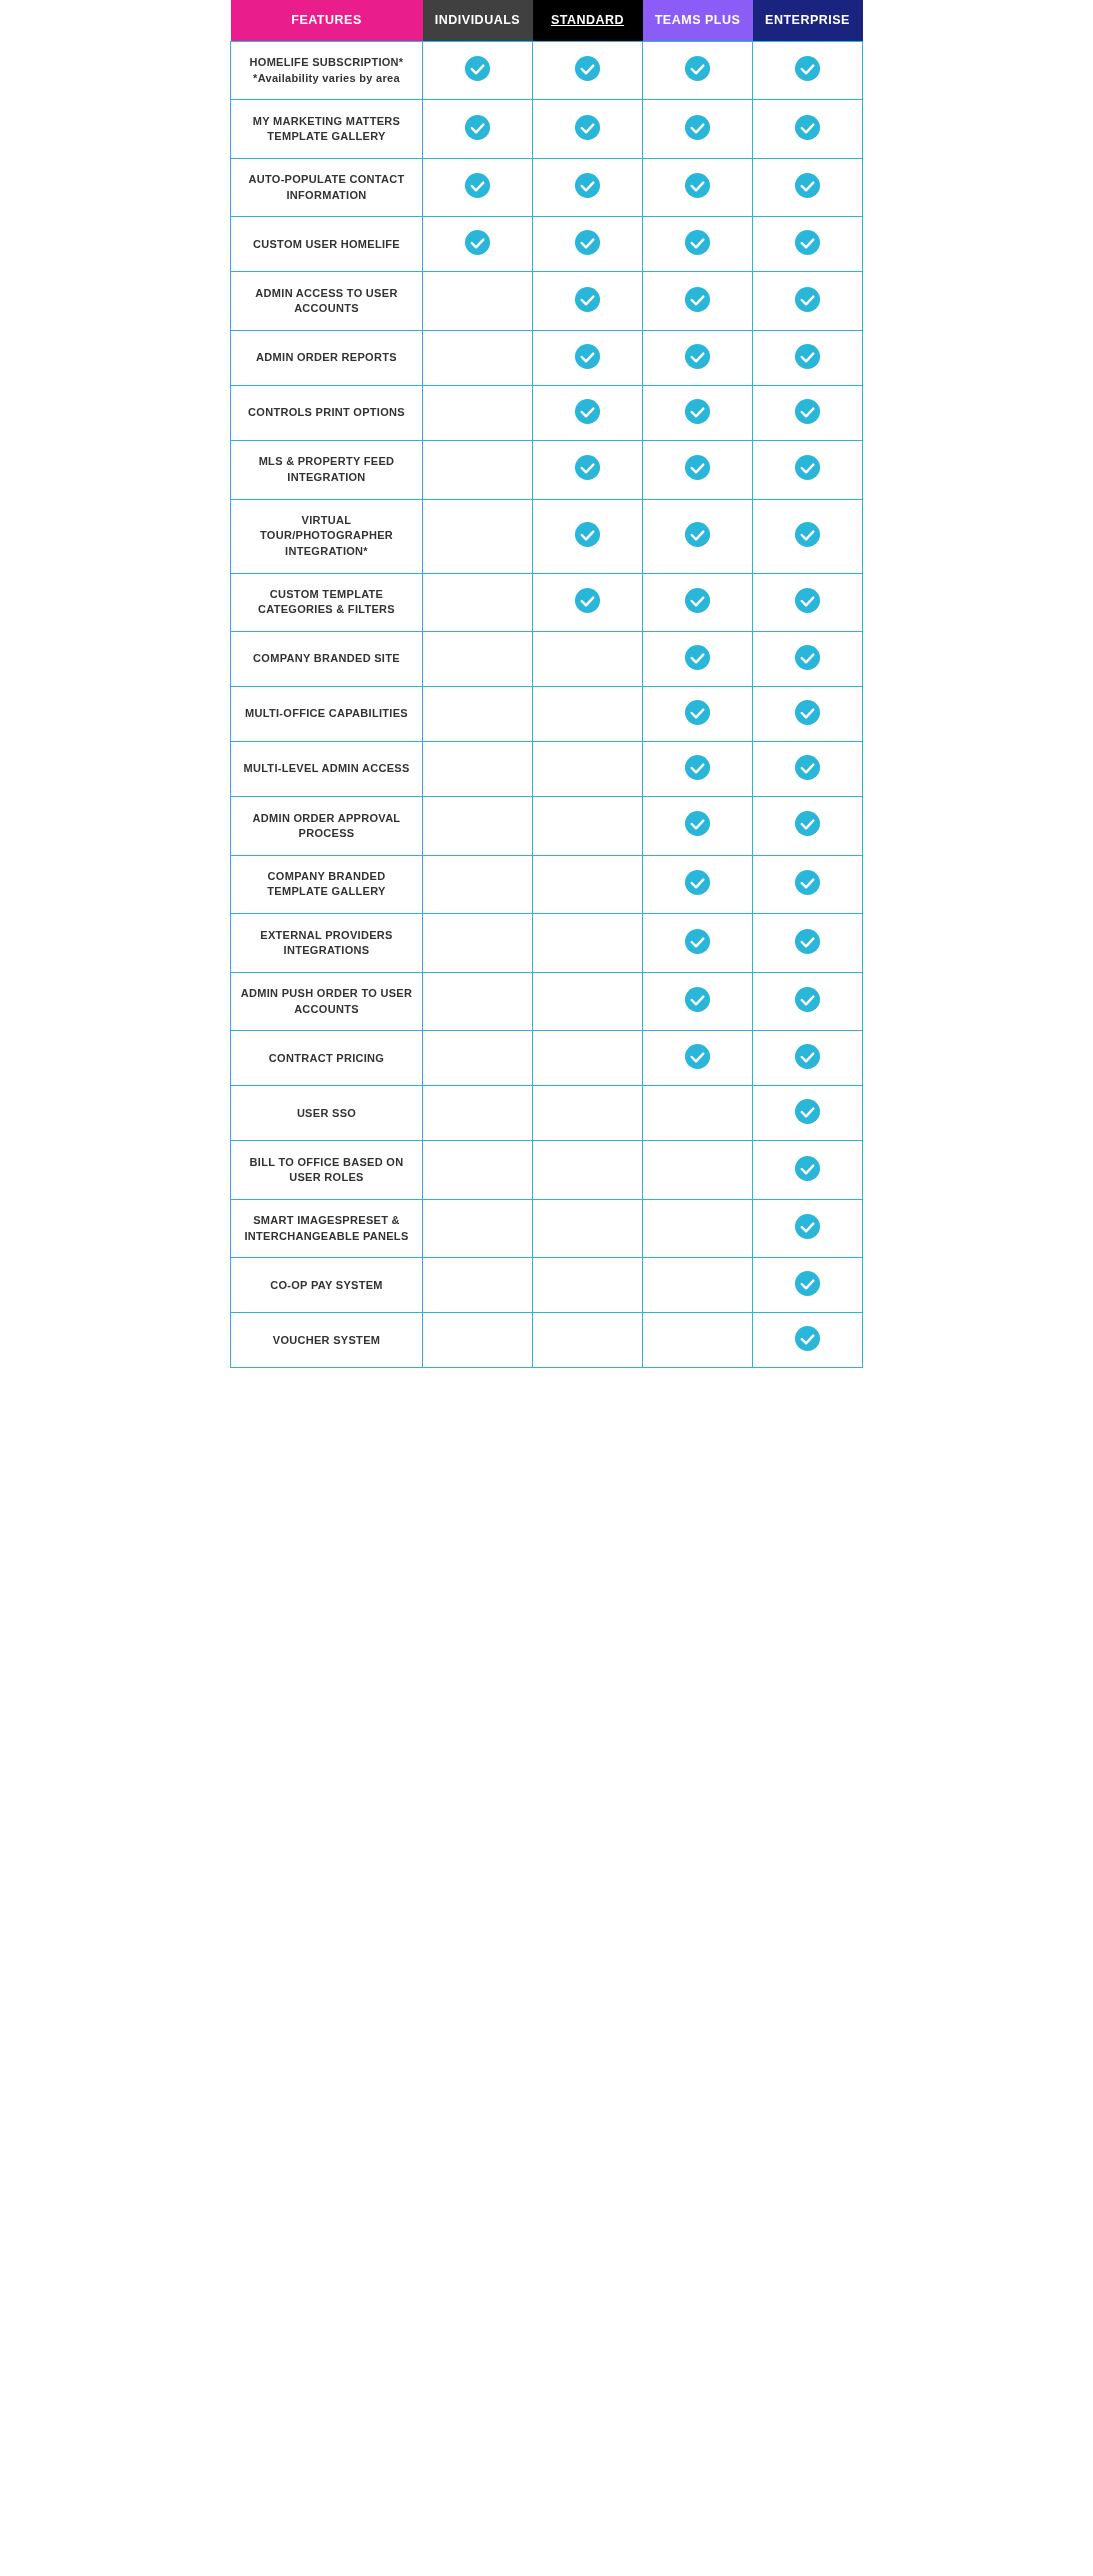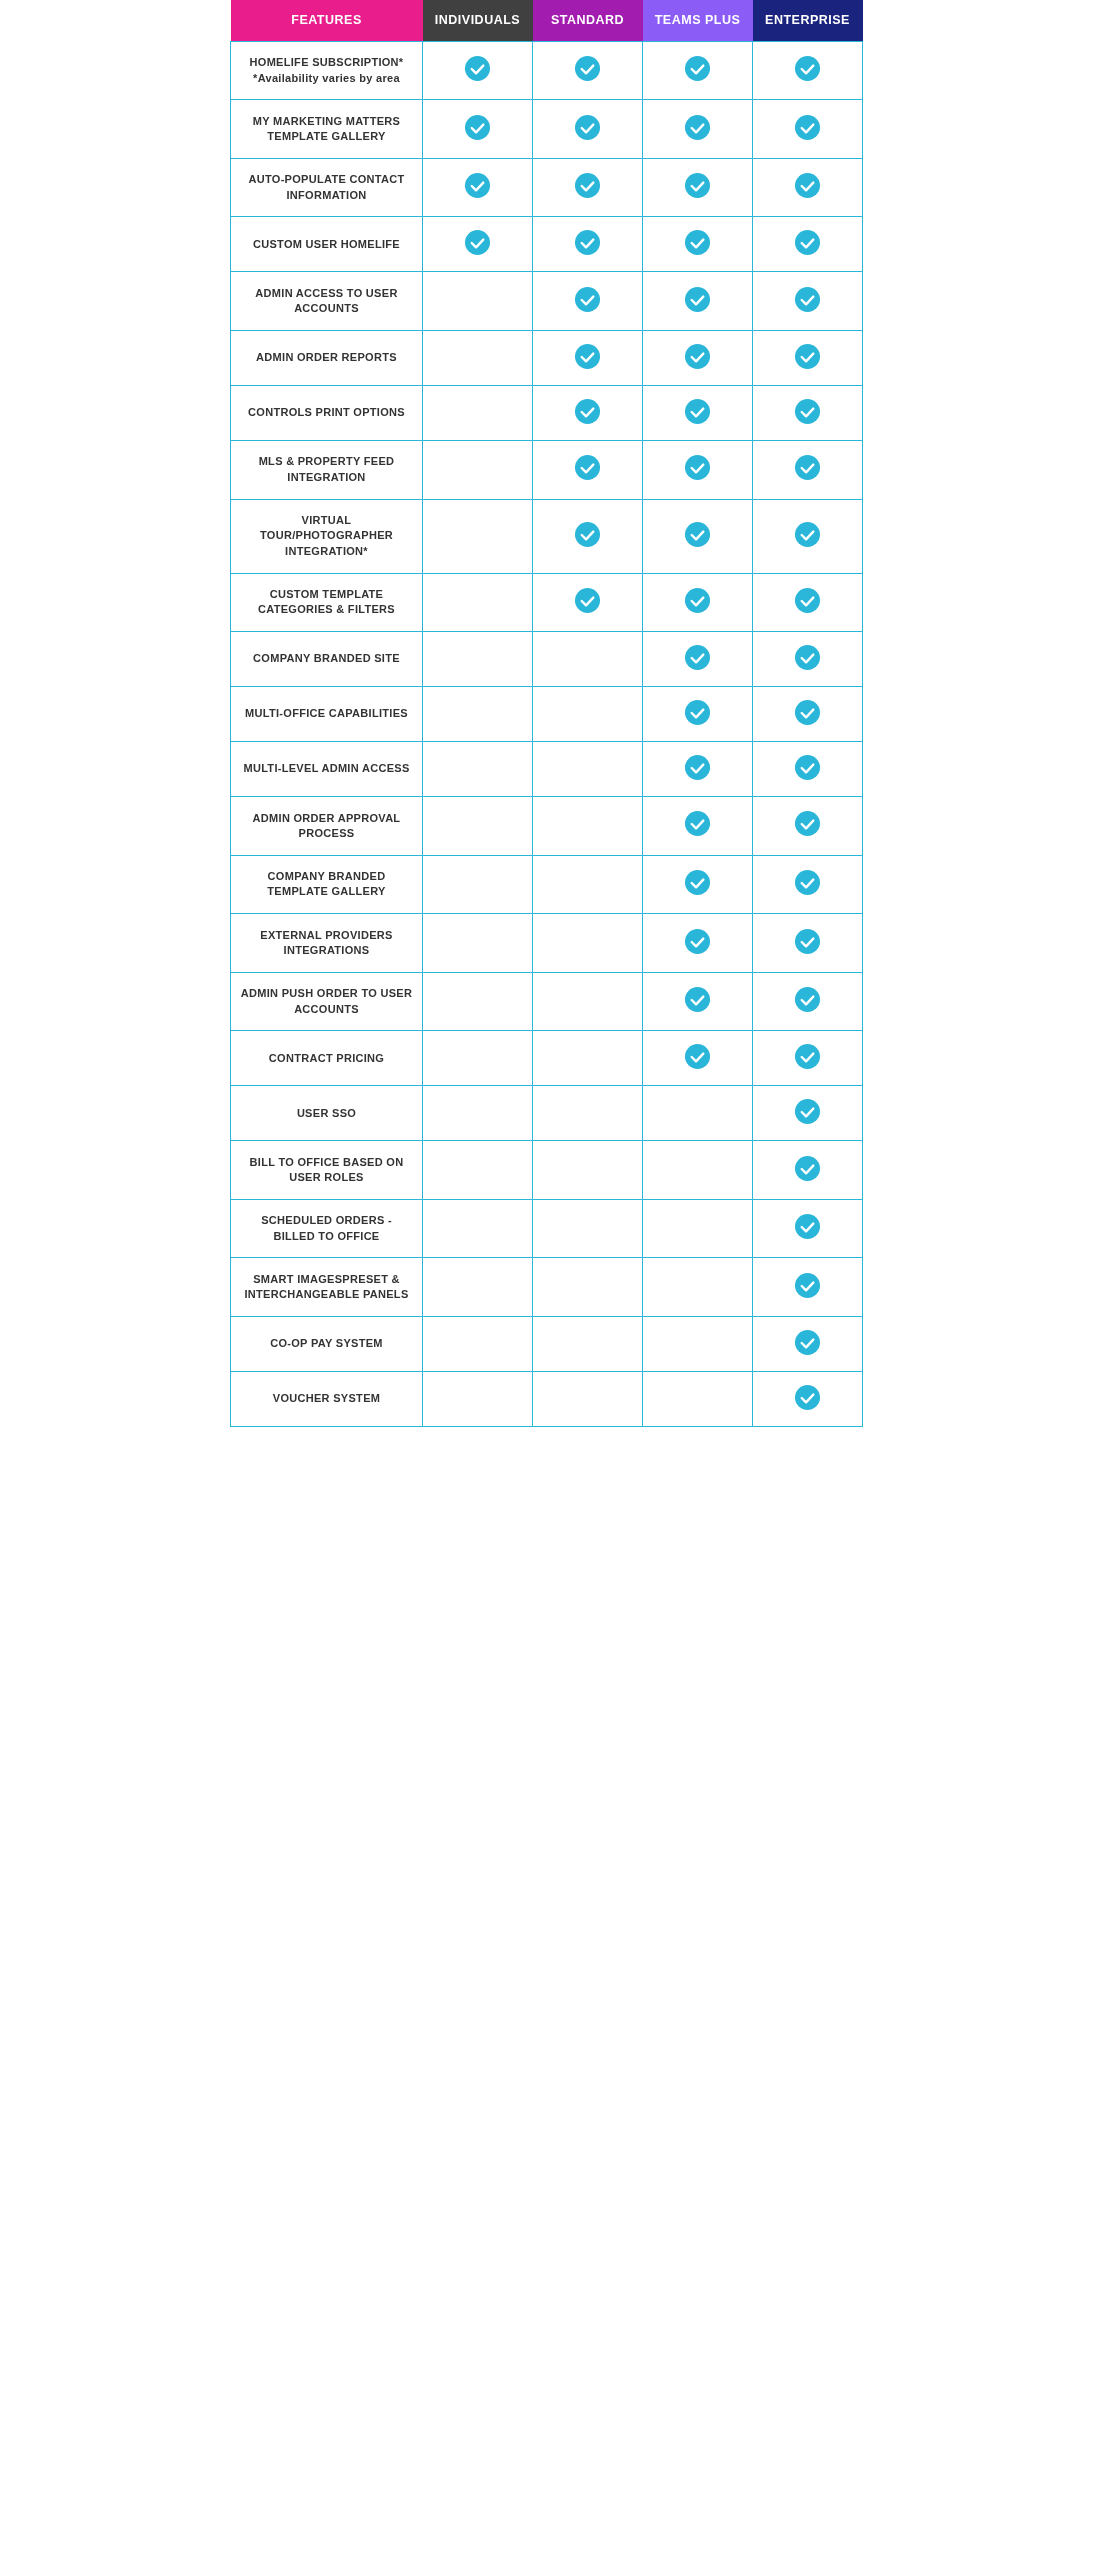--- a/index.html
+++ b/index.html
@@ -26,22 +26,23 @@
     }
     .header-features {
       background: #e91e8c;
       width: 192px;
     }
     .header-individuals {
       background: #404040;
       width: 110px;
     }
     .header-standard {
-      background: #a21caf;
+      background: #000000;
       width: 110px;
+      text-decoration: underline;
     }
     .header-teams-plus {
       background: #8b5cf6;
       width: 110px;
     }
     .header-enterprise {
       background: #1a237e;
       width: 110px;
     }
 
@@ -484,32 +485,20 @@
         <td class="check-cell"></td>
         <td class="check-cell"></td>
         <td class="check-cell"><span class="check-icon">
         <svg viewBox="0 0 28 28" xmlns="http://www.w3.org/2000/svg">
           <circle cx="14" cy="14" r="13" fill="#29b6d8"></circle>
           <path d="M8 14.5l4.5 4.5 7.5-8" stroke="#fff" stroke-width="2.5" fill="none" stroke-linecap="round" stroke-linejoin="round"></path>
         </svg>
       </span></td>
       </tr>
       <tr>
-        <td class="feature-label">SCHEDULED ORDERS - BILLED TO OFFICE</td>
-        <td class="check-cell"></td>
-        <td class="check-cell"></td>
-        <td class="check-cell"></td>
-        <td class="check-cell"><span class="check-icon">
-        <svg viewBox="0 0 28 28" xmlns="http://www.w3.org/2000/svg">
-          <circle cx="14" cy="14" r="13" fill="#29b6d8"></circle>
-          <path d="M8 14.5l4.5 4.5 7.5-8" stroke="#fff" stroke-width="2.5" fill="none" stroke-linecap="round" stroke-linejoin="round"></path>
-        </svg>
-      </span></td>
-      </tr>
-      <tr>
         <td class="feature-label">SMART IMAGESPRESET &amp; INTERCHANGEABLE PANELS</td>
         <td class="check-cell"></td>
         <td class="check-cell"></td>
         <td class="check-cell"></td>
         <td class="check-cell"><span class="check-icon">
         <svg viewBox="0 0 28 28" xmlns="http://www.w3.org/2000/svg">
           <circle cx="14" cy="14" r="13" fill="#29b6d8"></circle>
           <path d="M8 14.5l4.5 4.5 7.5-8" stroke="#fff" stroke-width="2.5" fill="none" stroke-linecap="round" stroke-linejoin="round"></path>
         </svg>
       </span></td>

